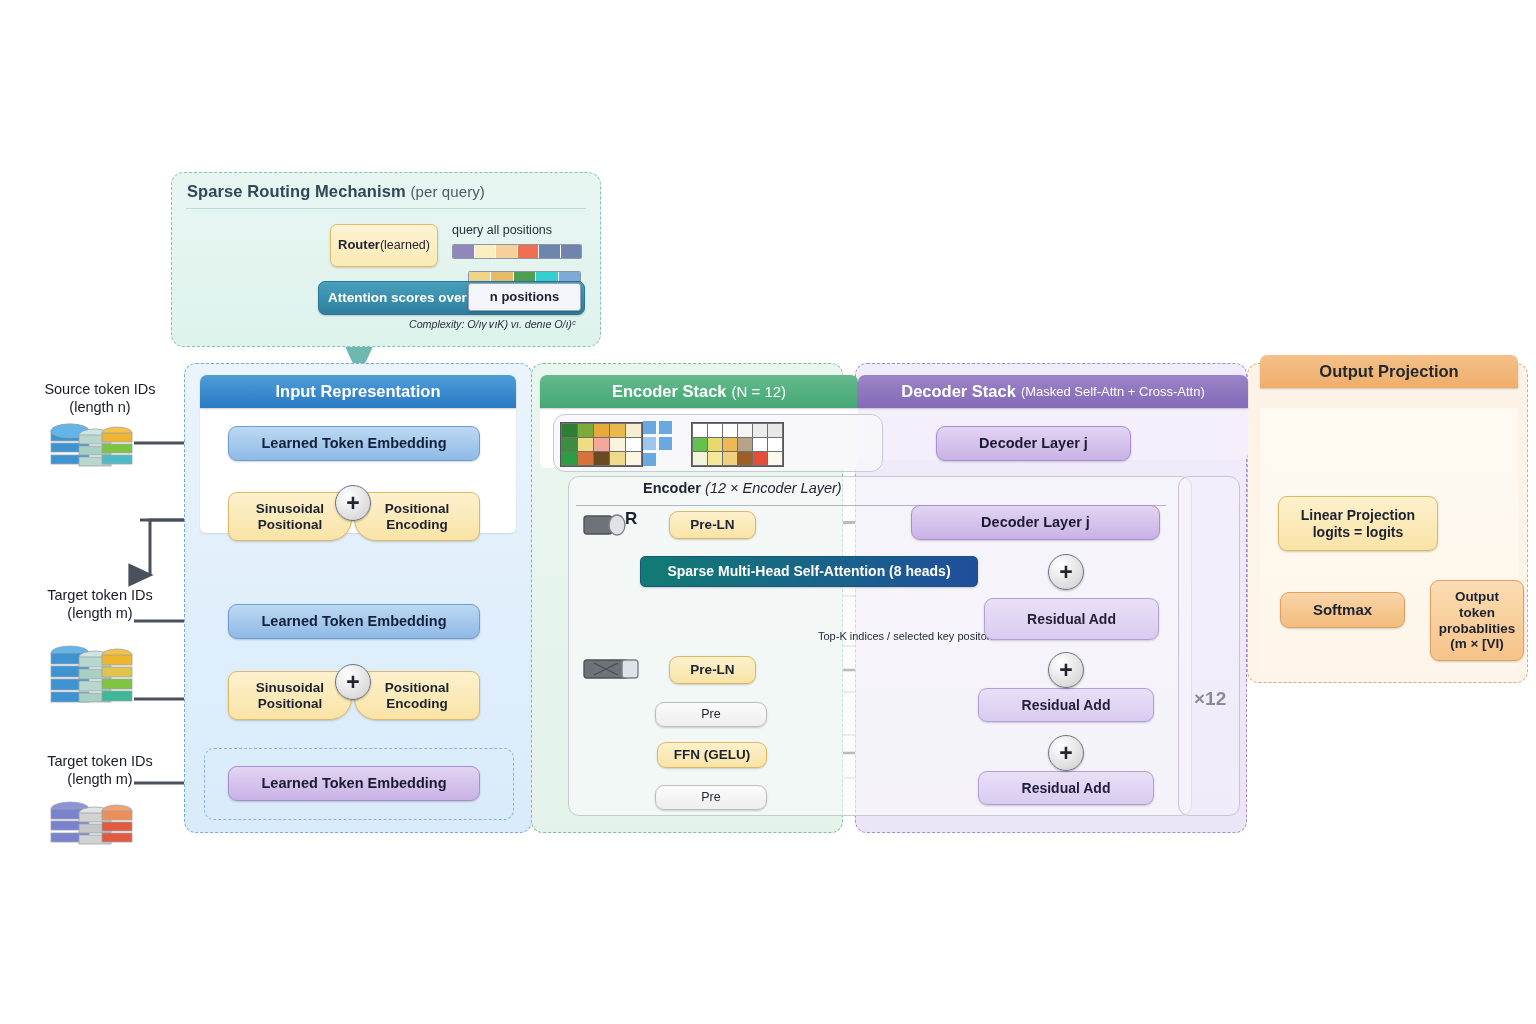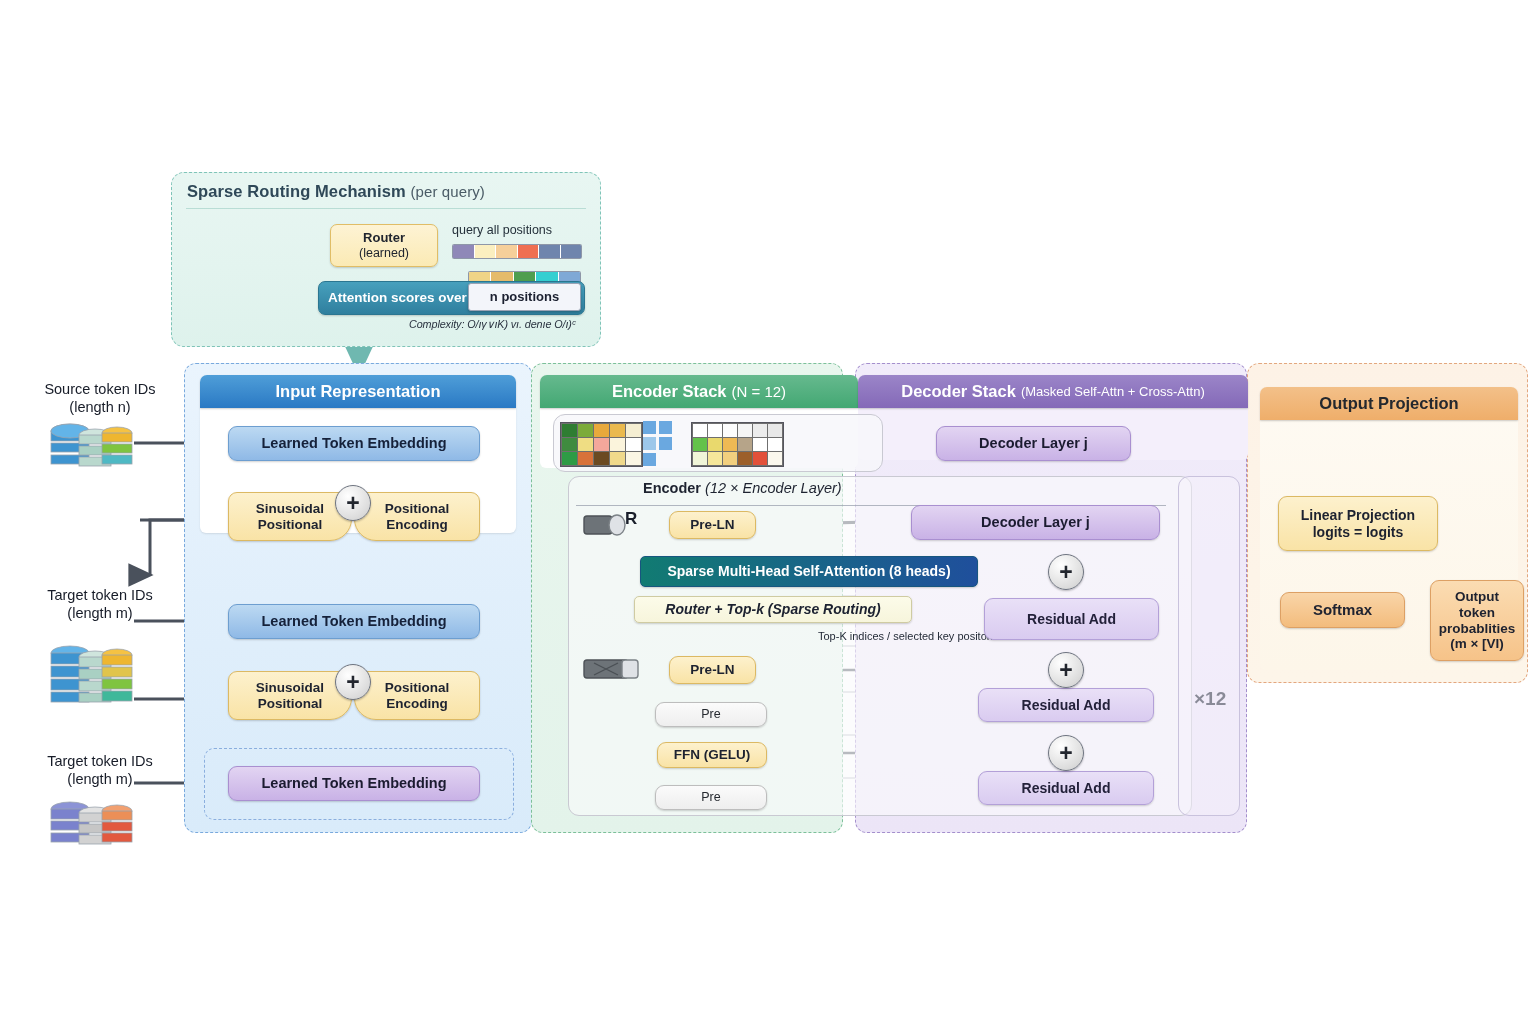--- a/index.html
+++ b/index.html
@@ -35,21 +35,21 @@
   #qk-box {
     left:192px; top:218px; width:117px; height:62px;
     background:linear-gradient(180deg,#f4f4f4,#e6e6e6);
     border:1px solid #b7b7b7; border-radius:8px;
     font-size:11.5px; font-weight:400; color:#1f2430; flex-direction:column;
   }
   #router-box {
     left:330px; top:224px; width:108px; height:43px;
     background:linear-gradient(180deg,#fdf3d4,#fbeab4);
     border:1px solid #e0bd66; border-radius:7px;
-    font-size:13px; color:#20252f; flex-direction:column;
+    font-size:13px; color:#20252f; flex-direction:row;
   }
   #router-box .sub { font-weight:400; font-size:12.5px; }
   #scores-label { left:452px; top:223px; font-size:12.5px; font-weight:400; color:#24303a; }
   #attn-box {
     left:318px; top:281px; width:267px; height:34px;
     background:linear-gradient(180deg,#47a0bd,#2f7f9e);
     border:1px solid #2b7691; border-radius:7px;
     color:#fff; font-size:13.5px; justify-content:flex-start; padding-left:9px;
   }
   #n-positions {
@@ -77,21 +77,21 @@
     background:linear-gradient(180deg,#fdf2e6 0%,#fdf5e9 100%); }
 
   .colheader { position:absolute; height:33px; border-radius:7px 7px 0 0;
     display:flex; align-items:center; justify-content:center; color:#fff;
     font-size:16.5px; font-weight:700; box-shadow:0 1px 2px rgba(0,0,0,.2); }
   .colheader .light { font-weight:400; font-size:15px; margin-left:5px; }
   .colheader .lightsm { font-weight:400; font-size:13px; margin-left:5px; }
   #hdr-input   { left:200px; top:375px; width:316px; background:linear-gradient(180deg,#4f9ed8,#2a79c4); }
   #hdr-encoder { left:540px; top:375px; width:318px; background:linear-gradient(180deg,#66b98e,#43a873); }
   #hdr-decoder { left:858px; top:375px; width:390px; background:linear-gradient(180deg,#9b85c8,#8469b8); }
-  #hdr-output  { left:1260px; top:387px; width:258px; background:linear-gradient(180deg,#f3c089,#efae6a); color:#2a2a2a; }
+  #hdr-output  { left:1260px; top:355px; width:258px; background:linear-gradient(180deg,#f3c089,#efae6a); color:#2a2a2a; }
   #hdr-output  { color:#24282e; }
 
   
   #input-body { left:200px; top:408px; width:316px; height:125px; background:#fff;
      border-radius:0 0 6px 6px; box-shadow:0 1px 2px rgba(0,0,0,.10); }
   #encoder-body { left:540px; top:408px; width:318px; height:60px; background:#fff;
      border-radius:0 0 6px 6px; }
   #decoder-body-top { left:858px; top:408px; width:390px; height:52px; background:#f4effb; border-radius:0 0 6px 6px;}
   #output-body { left:1260px; top:408px; width:258px; height:262px;
      background:linear-gradient(180deg,#fefaf2,#fdf6e9); border-radius:0 0 6px 6px; }
@@ -508,23 +508,20 @@
 
   <div class="box yellow-block" style="left:669px; top:511px; width:87px; height:28px;">
     <span>Pre-LN</span>
   </div>
 
   <div class="box" style="left:640px; top:556px; width:338px; height:31px; color:#fff; font-size:14px;
        background:linear-gradient(90deg,#117b72,#1f4f9c); border:1px solid #17567f; border-radius:5px;">
     <span>Sparse Multi-Head Self-Attention (8 heads)</span>
   </div>
 
-  <div class="box cream-block" style="left:634px; top:596px; width:278px; height:27px; border-radius:5px;">
-    <span>Router + Top-k   (Sparse Routing)</span>
-  </div>
   <div id="topk-caption" class="abs">Top-K  indices / selected key positons</div>
 
   <svg class="mini-icon" style="left:582px; top:655px; width:60px; height:28px;" viewBox="0 0 60 28">
     <rect x="2" y="5" width="44" height="18" rx="3" fill="#6d7378" stroke="#4d5257" stroke-width="1.4"></rect>
     <path d="M12,8 L36,20 M12,20 L36,8" stroke="#4a4f54" stroke-width="1.3" fill="none"></path>
     <rect x="40" y="5" width="16" height="18" rx="3" fill="#dfe2e6" stroke="#7c8287" stroke-width="1.4"></rect>
   </svg>
   <div class="box yellow-block" style="left:669px; top:656px; width:87px; height:28px;">
     <span>Pre-LN</span>
   </div>

